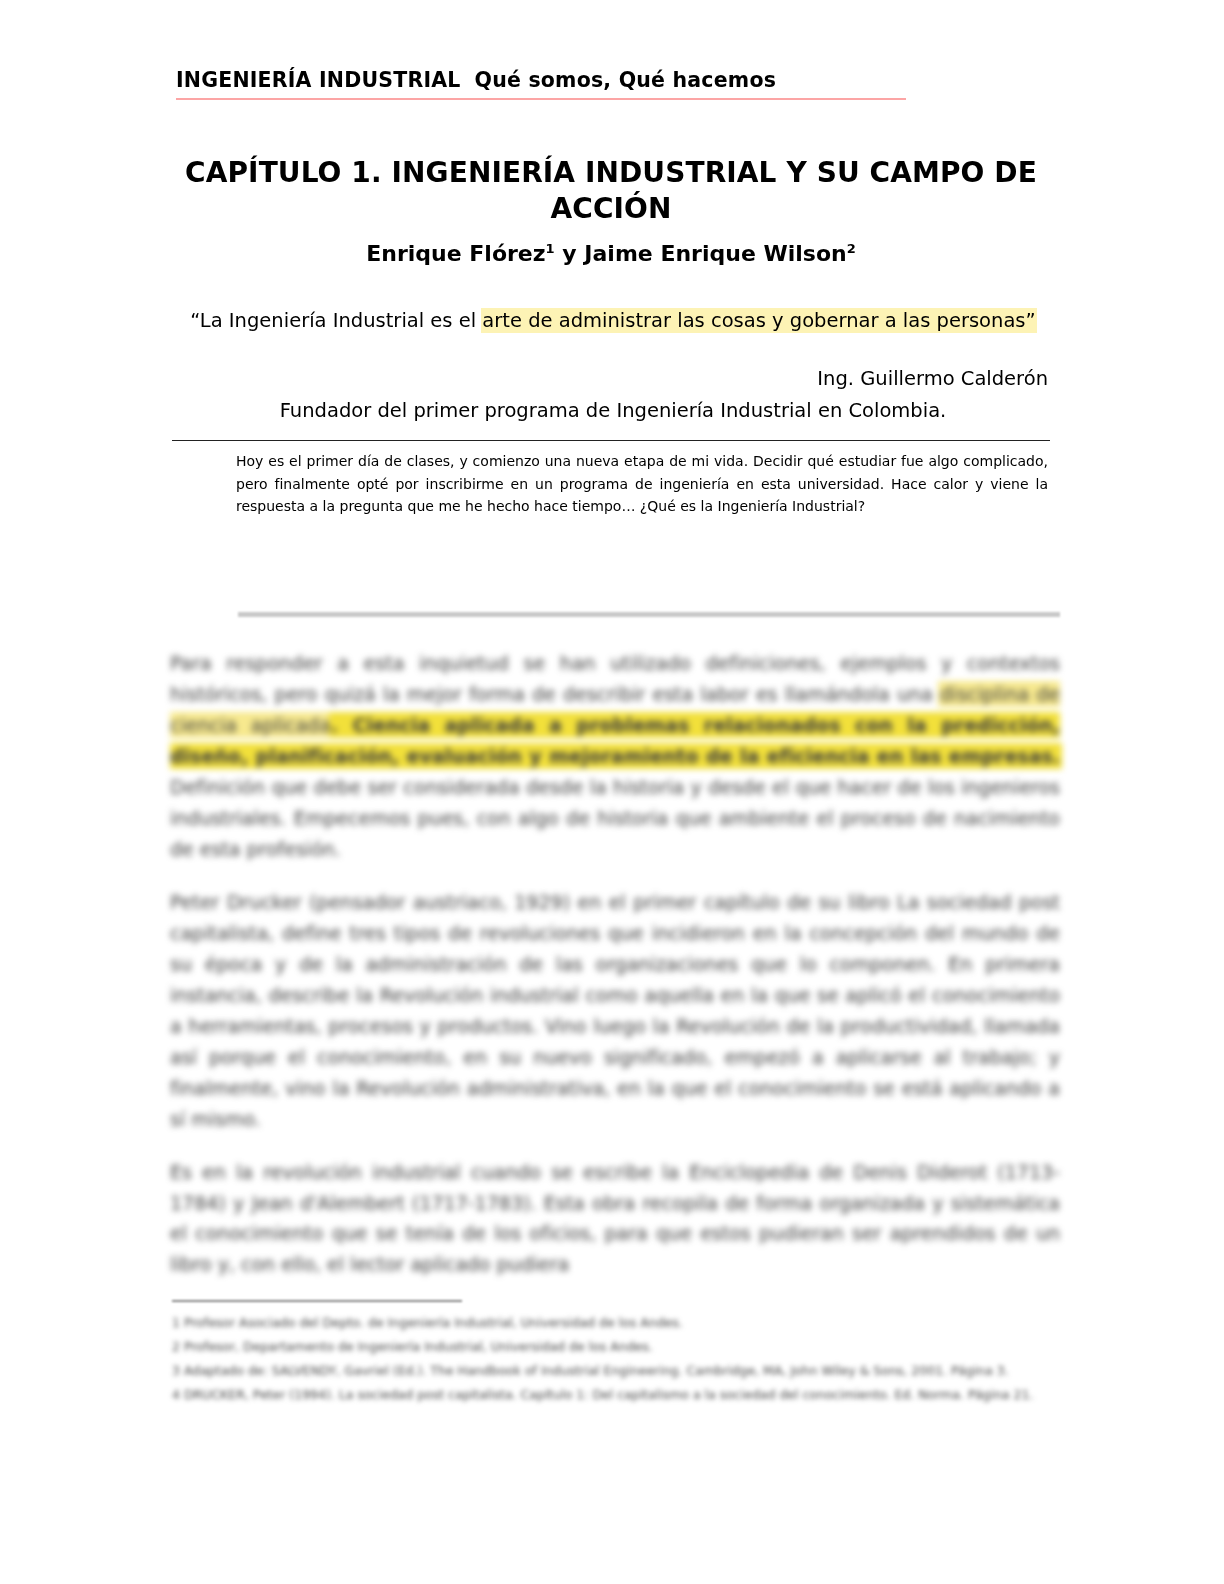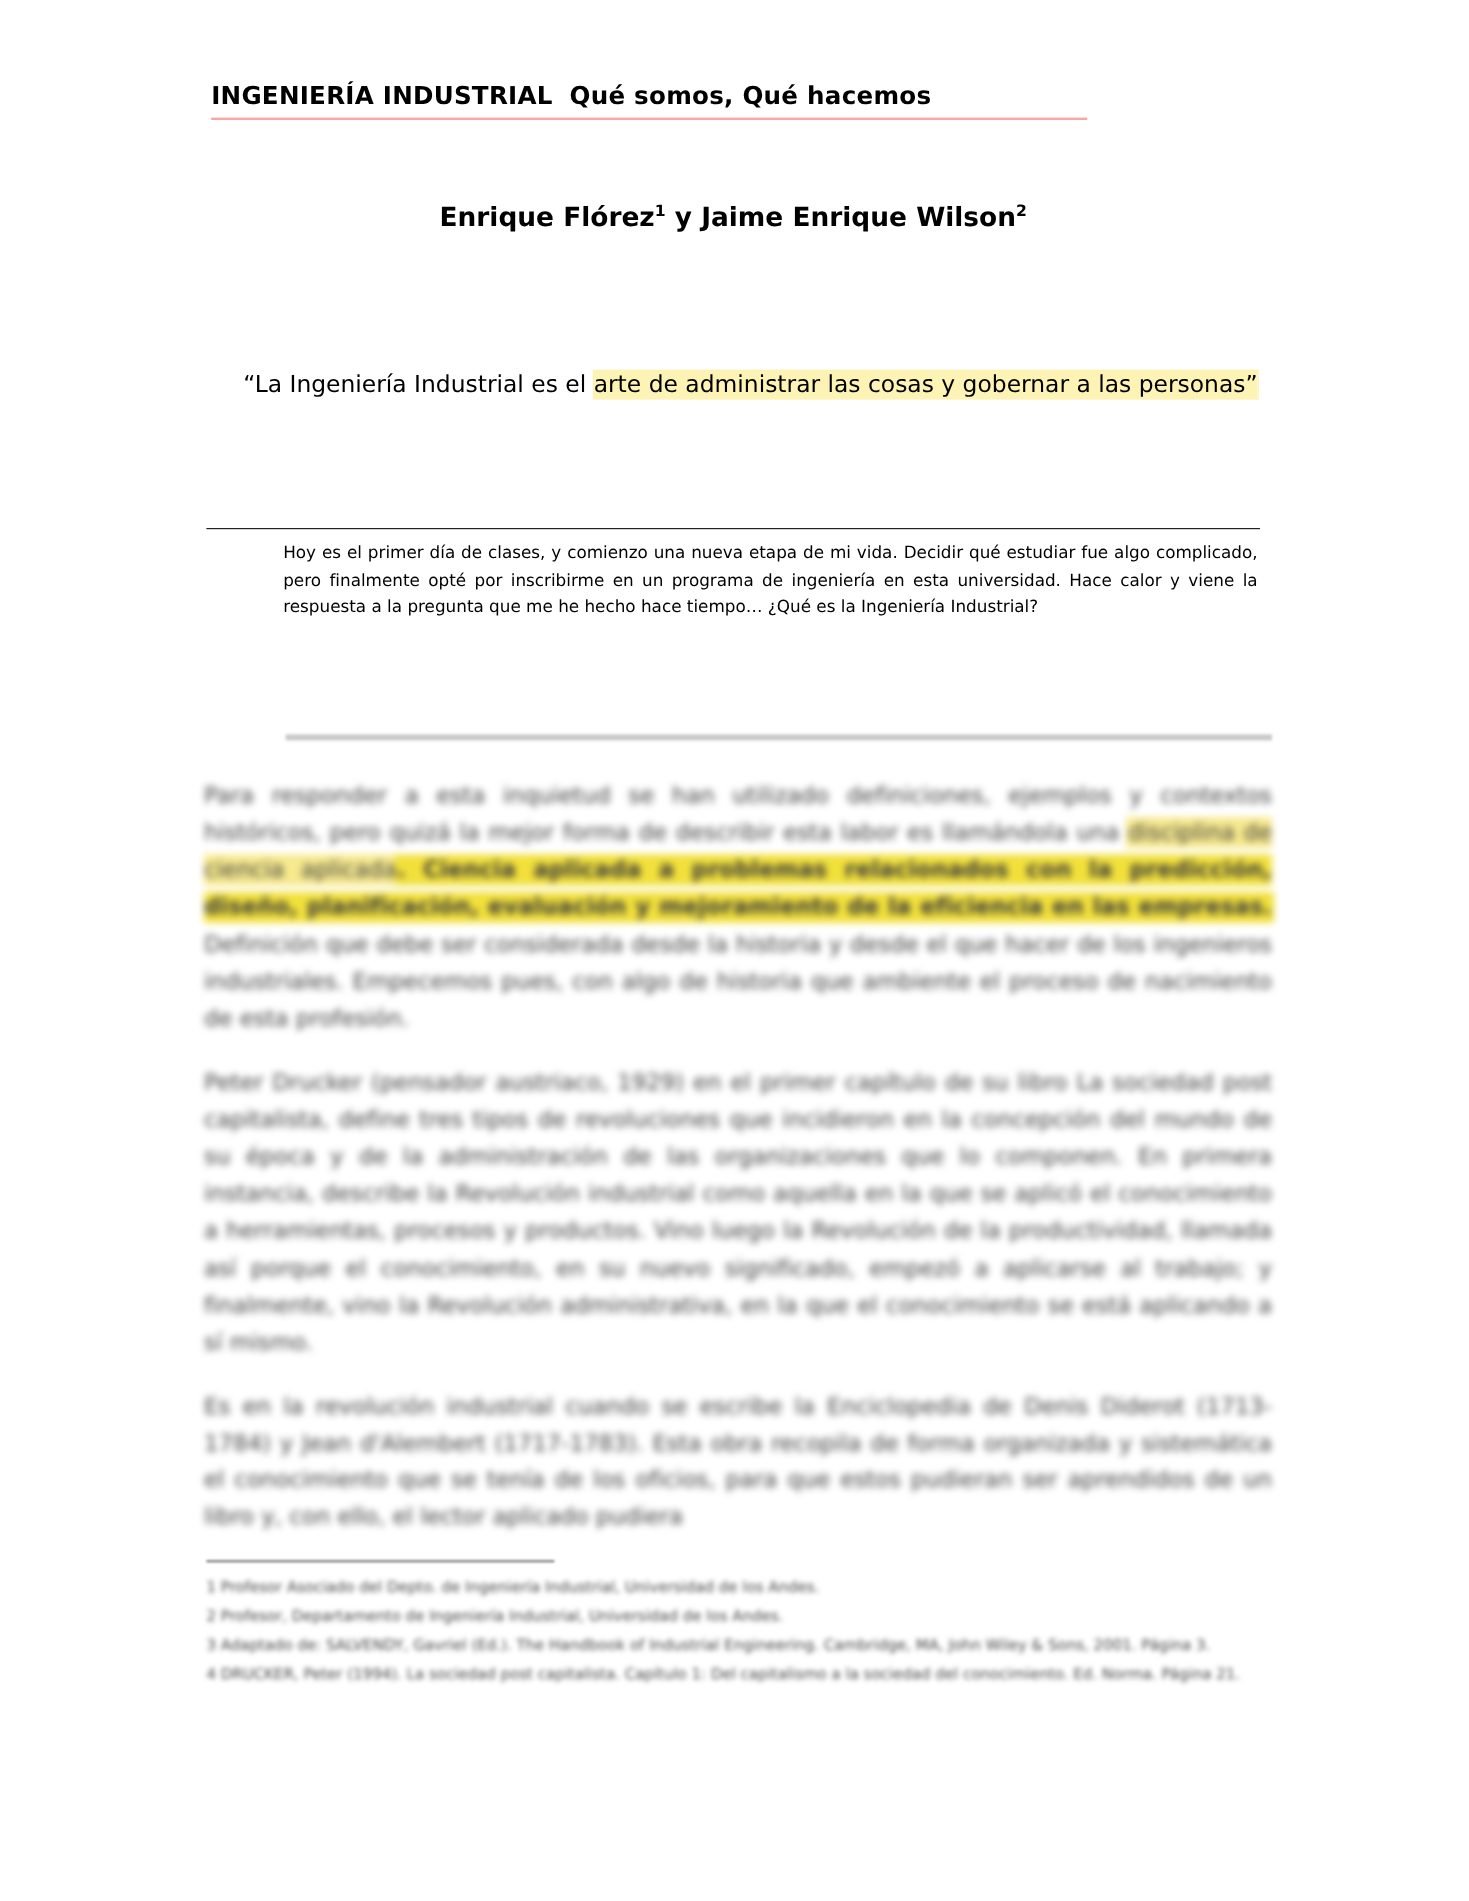--- a/index.html
+++ b/index.html
@@ -58,21 +58,21 @@
     font-weight: bold;
   }
   .authors sup { font-size: 13px; font-weight: bold; vertical-align: super; }
 
   
   .epigraph {
     position: absolute;
     left: 178px;
     top: 305px;
     width: 870px;
-    text-align: right;
+    text-align: center;
     font-size: 19.5px;
     line-height: 1.6;
   }
   .hl {
     background: #fdf3b5;
     box-shadow: 0 0 0 1px #fdf3b5;
   }
   .epigraph-attr {
     position: absolute;
     left: 178px;
@@ -172,29 +172,34 @@
 </head>
 <body>
 
 <div class="page">
 
   <div class="running-head">
     <span>INGENIERÍA INDUSTRIAL</span><span class="rh-sep"></span><span>Qué somos, Qué hacemos</span>
   </div>
 
   <div class="title-block">
+    <div class="doc-title">CAPÍTULO 1. INGENIERÍA INDUSTRIAL Y SU CAMPO DE ACCIÓN</div>
     <div class="authors">
       <span>Enrique Flórez</span><sup>1</sup><span> y </span><span>Jaime Enrique Wilson</span><sup>2</sup>
     </div>
   </div>
 
   <div class="epigraph">
     <span>“La Ingeniería Industrial es el </span><span class="hl">arte de administrar las cosas y gobernar a las personas”</span>
   </div>
 
+  <div class="epigraph-attr">
+    <span>Ing. Guillermo Calderón</span>
+    <span class="line2">Fundador del primer programa de Ingeniería Industrial en Colombia.</span>
+  </div>
 
   <div class="rule"></div>
 
   <div class="intro">Hoy es el primer día de clases, y comienzo una nueva etapa de mi vida. Decidir qué estudiar fue algo complicado, pero finalmente opté por inscribirme en un programa de ingeniería en esta universidad. Hace calor y viene la respuesta a la pregunta que me he hecho hace tiempo…  ¿Qué es la Ingeniería Industrial?</div>
 
   <div class="blur-zone">
     <div class="sep-bar"></div>
     <div class="blurred">
       <p>
         <span>Para responder a esta inquietud se han utilizado definiciones, ejemplos y contextos históricos, pero quizá la mejor forma de describir esta labor es llamándola una </span><span class="hl3">disciplina de ciencia aplicada</span><b class="hl2">. Ciencia aplicada a problemas relacionados con la predicción, diseño, planificación, evaluación y mejoramiento de la eficiencia en las empresas.</b><span> Definición que debe ser considerada desde la historia y desde el que hacer de los ingenieros industriales. Empecemos pues, con algo de historia que ambiente el proceso de nacimiento de esta profesión.</span>

